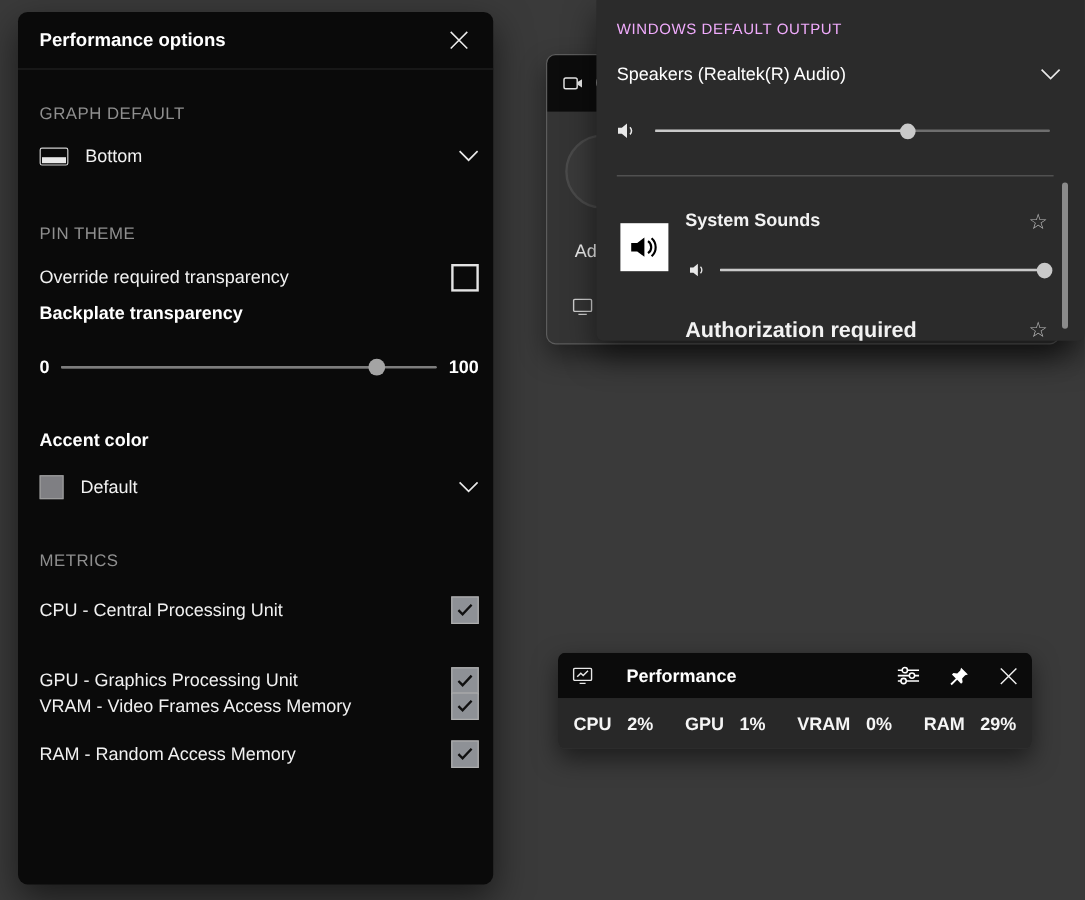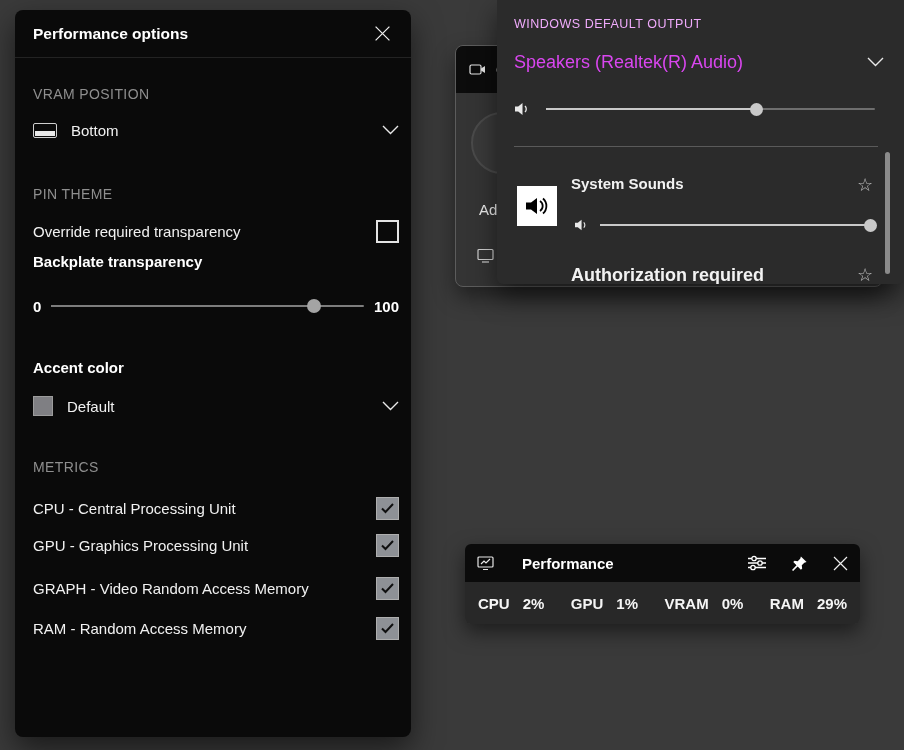--- a/index.html
+++ b/index.html
@@ -18,21 +18,21 @@
                   background:#3a3a3a;border:2px solid #4a4a4a;}
   .capture-add{position:absolute;left:23px;top:155px;font-size:15px;color:#ededed;}
   .capture-screen{position:absolute;left:21px;top:202px;}
 
   
   .audio{position:absolute;left:497px;top:0;width:407px;height:284px;background:#2b2b2b;
          border-radius:0 0 6px 6px;box-shadow:0 12px 26px rgba(0,0,0,.5);overflow:hidden;z-index:2;}
   .audio-header{position:absolute;left:17px;top:17px;font-size:12.5px;color:#f0abfc;letter-spacing:.5px;}
   .device-row{position:absolute;left:17px;top:48px;right:20px;height:28px;display:flex;
               align-items:center;justify-content:space-between;cursor:pointer;}
-  .device-name{font-size:18px;color:#d946ef;}
+  .device-name{font-size:15px;color:#ffffff;}
   .master-row{position:absolute;left:17px;top:100px;right:29px;height:18px;display:flex;
               align-items:center;gap:14px;}
   .master-row .slider{flex:1;}
   .audio-divider{position:absolute;left:17px;top:146px;right:26px;height:1px;background:#5a5a5a;}
   .mixer-icon{position:absolute;left:20px;top:186px;width:40px;height:40px;background:#ffffff;
               display:flex;align-items:center;justify-content:center;}
   .mixer-name{position:absolute;left:74px;top:175px;font-size:15px;font-weight:bold;color:#f2f2f2;}
   .fav-star{position:absolute;color:#bdbdbd;font-size:18px;line-height:1;cursor:pointer;}
   .star1{left:360px;top:176px;}
   .star2{left:360px;top:266px;}
@@ -174,21 +174,21 @@
   <div class="popts">
     <div class="popts-header">
       <span class="popts-title">Performance options</span>
       <span class="close-btn icon">
         <svg width="17" height="17" viewBox="0 0 16 16" stroke="#eaeaea" stroke-width="1.2">
           <path d="M1.5 1.5l13 13M14.5 1.5l-13 13"></path>
         </svg>
       </span>
     </div>
 
-    <div class="sec-header" style="top:76px">VRAM POSITION</div>
+    <div class="sec-header" style="top:76px">GRAPH DEFAULT</div>
 
     <div class="row dd-row" style="top:104px">
       <span class="gp-icon"></span>
       <span class="dd-label">Bottom</span>
       <span class="icon chev">
         <svg width="17" height="10" viewBox="0 0 17 10" fill="none" stroke="#e8e8e8" stroke-width="1.4">
           <path d="M1 1l7.5 7.5L16 1"></path>
         </svg>
       </span>
     </div>
@@ -231,30 +231,30 @@
     <div class="sec-header" style="top:449px">METRICS</div>
 
     <div class="row" style="top:483px;height:30px">
       <span class="plain-label">CPU - Central Processing Unit</span>
       <span class="checkbox-ck">
         <svg width="13" height="11" viewBox="0 0 13 11" fill="none" stroke="#101010" stroke-width="2">
             <path d="M1 5.5l3.5 3.5L12 1"></path>
           </svg>
       </span>
     </div>
-    <div class="row" style="top:520px;height:30px">
+    <div class="row" style="top:542px;height:30px">
       <span class="plain-label">GPU - Graphics Processing Unit</span>
       <span class="checkbox-ck">
         <svg width="13" height="11" viewBox="0 0 13 11" fill="none" stroke="#101010" stroke-width="2">
             <path d="M1 5.5l3.5 3.5L12 1"></path>
           </svg>
       </span>
     </div>
     <div class="row" style="top:563px;height:30px">
-      <span class="plain-label">GRAPH - Video Random Access Memory</span>
+      <span class="plain-label">VRAM - Video Frames Access Memory</span>
       <span class="checkbox-ck">
         <svg width="13" height="11" viewBox="0 0 13 11" fill="none" stroke="#101010" stroke-width="2">
             <path d="M1 5.5l3.5 3.5L12 1"></path>
           </svg>
       </span>
     </div>
     <div class="row" style="top:603px;height:30px">
       <span class="plain-label">RAM - Random Access Memory</span>
       <span class="checkbox-ck">
         <svg width="13" height="11" viewBox="0 0 13 11" fill="none" stroke="#101010" stroke-width="2">

